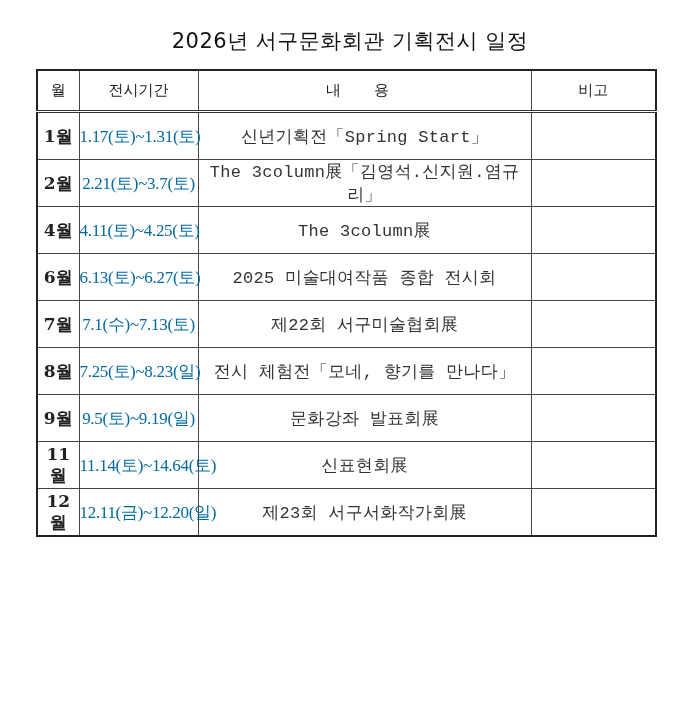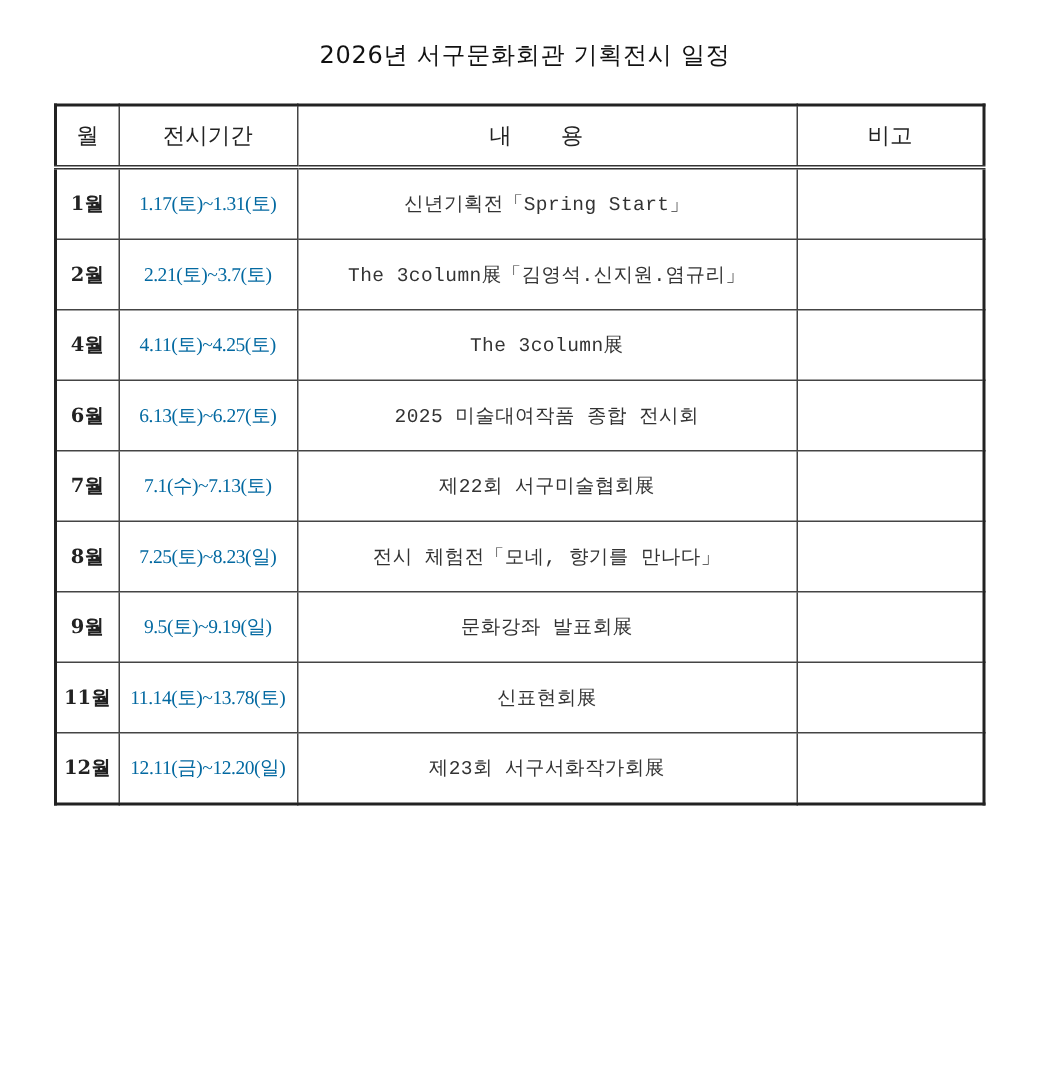--- a/index.html
+++ b/index.html
@@ -1,33 +1,33 @@
 <!DOCTYPE html>
 <html><head>
 <meta charset="utf-8">
 <style>
   html, body { margin:0; padding:0; background:#ffffff; }
   body { width:700px; height:716px; position:relative; overflow:hidden;
          font-family:"DejaVu Serif","Liberation Serif",serif; color:#222; }
   .title { position:absolute; top:27px; left:0; width:700px; text-align:center;
-           font-family:"DejaVu Sans","Liberation Sans",sans-serif; font-size:16px;
+           font-family:"DejaVu Sans","Liberation Sans",sans-serif; font-size:21px;
            letter-spacing:0.5px; color:#111; }
   table.sched { position:absolute; left:36px; top:69px; width:619px;
                 border-collapse:collapse; table-layout:fixed;
                 border:2px solid #222; }
   table.sched col.c1 { width:42px; }
   table.sched col.c2 { width:119px; }
   table.sched col.c3 { width:333px; }
   table.sched col.c4 { width:125px; }
   table.sched th, table.sched td { border:1px solid #444; text-align:center;
                 vertical-align:middle; padding:0; }
   table.sched thead th { height:39px; font-weight:normal; font-size:15px;
                 font-family:"DejaVu Sans","Liberation Sans",sans-serif;
                 border-bottom:3px double #333; color:#222; }
-  table.sched tbody td { height:46px; font-size:13px; }
+  table.sched tbody td { height:46px; font-size:17px; }
   td.month { font-weight:bold; font-size:14px; color:#222; }
   td.period { font-family:"Liberation Serif","DejaVu Serif",serif; font-size:14px; letter-spacing:-0.3px; color:#0369a1; }
   td.content { font-family:Liberation Mono, monospace; font-size:13px; color:#333; letter-spacing:0.3px; }
   .hdr-space { letter-spacing:14px; }
 </style>
 </head>
 <body>
 
 <div class="title">2026년 서구문화회관 기획전시 일정</div>
 
@@ -84,21 +84,21 @@
       <td></td>
     </tr>
     <tr>
       <td class="month">9월</td>
       <td class="period">9.5(토)~9.19(일)</td>
       <td class="content">문화강좌 발표회展</td>
       <td></td>
     </tr>
     <tr>
       <td class="month">11월</td>
-      <td class="period">11.14(토)~13.78(토)</td>
+      <td class="period">11.14(토)~14.64(토)</td>
       <td class="content">신표현회展</td>
       <td></td>
     </tr>
     <tr>
       <td class="month">12월</td>
       <td class="period">12.11(금)~12.20(일)</td>
       <td class="content">제23회 서구서화작가회展</td>
       <td></td>
     </tr>
   </tbody>

